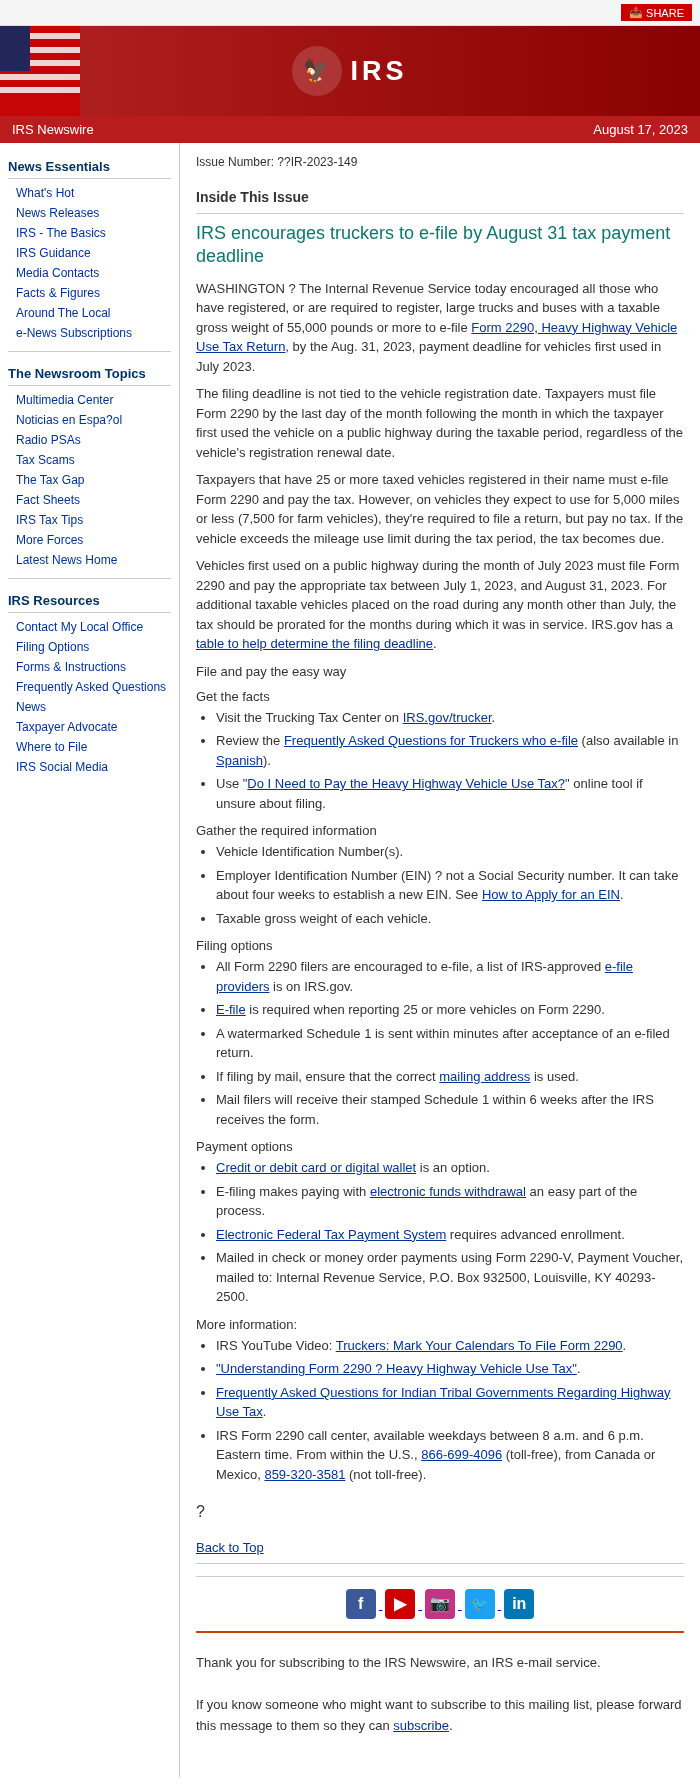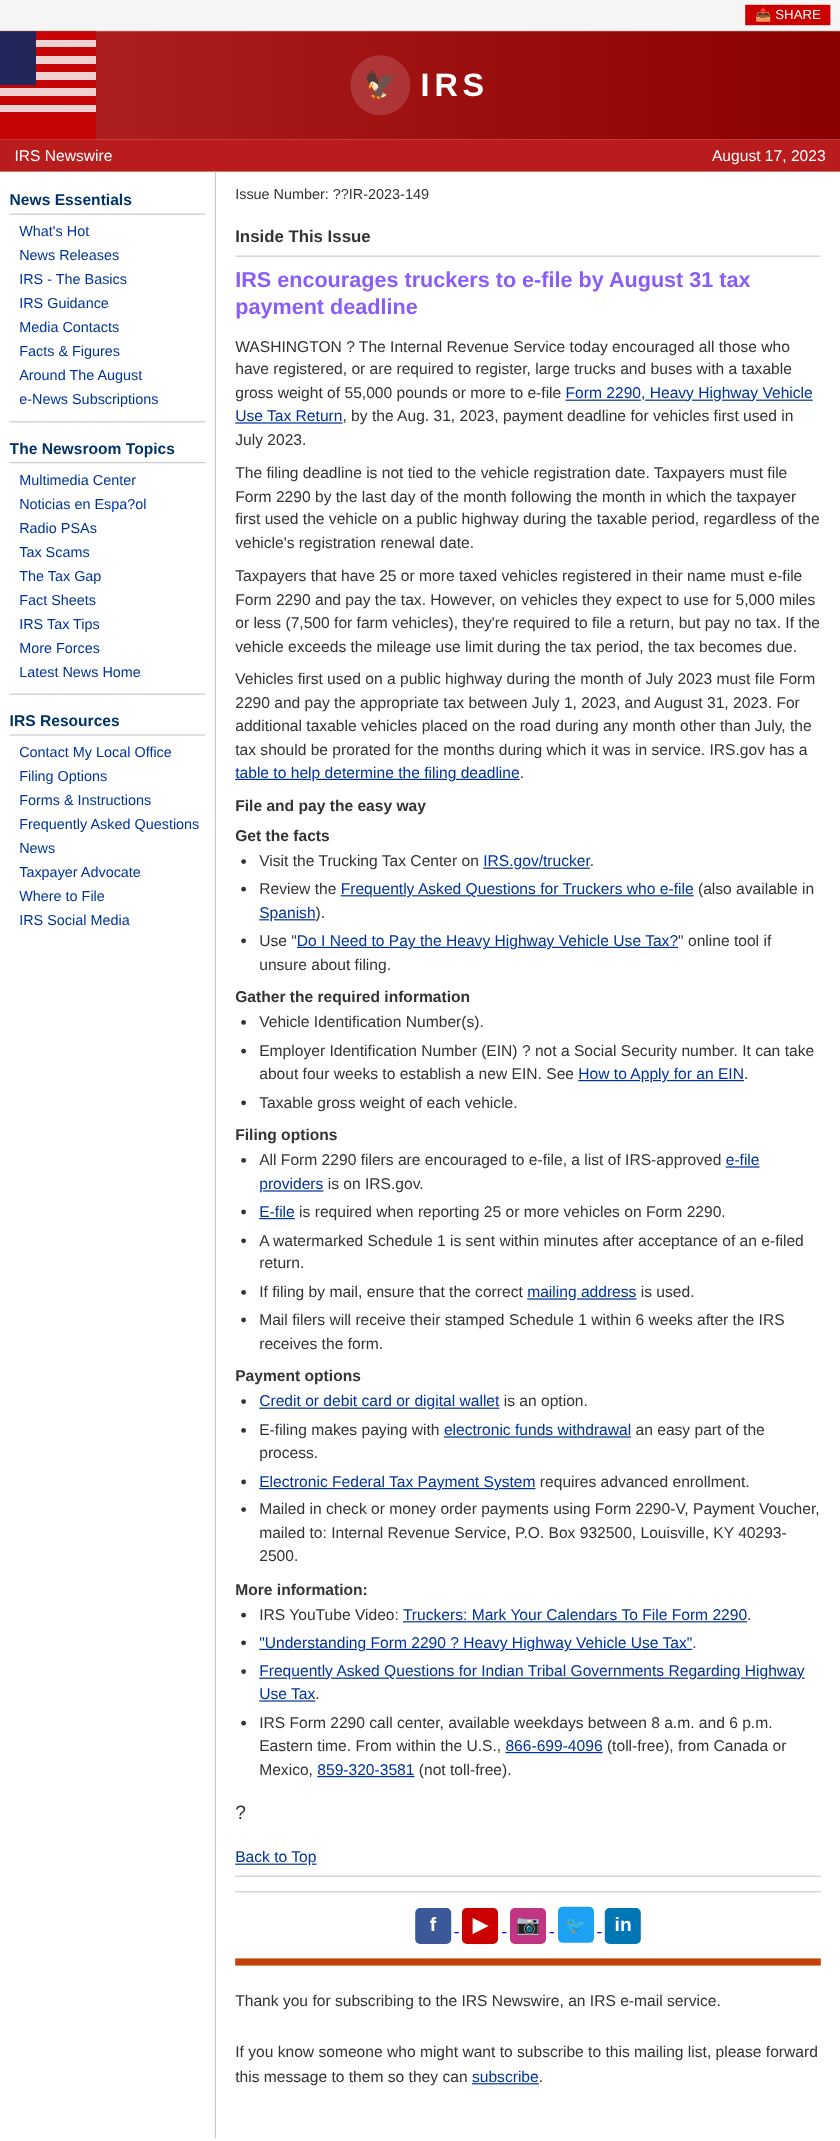--- a/index.html
+++ b/index.html
@@ -83,32 +83,32 @@
     .sidebar-divider { border: none; border-top: 1px solid #ccc; margin: 8px 0; }
 
     
     .content {
       flex: 1; padding: 12px 16px; font-size: 13px;
     }
     .issue-number { font-size: 12px; margin-bottom: 20px; }
     .inside-issue { font-size: 14px; font-weight: bold; margin-bottom: 8px; }
     .content-divider { border: none; border-top: 1px solid #ccc; margin: 8px 0; }
     .article-title {
-      font-size: 18px; font-weight: bold; color: #8b5cf6; margin-bottom: 10px; line-height: 1.3;
+      font-size: 18px; font-weight: normal; color: #0f766e; margin-bottom: 10px; line-height: 1.3;
     }
     .article-body p { margin-bottom: 8px; line-height: 1.5; }
     .article-body a { color: #003399; }
-    .section-heading { font-weight: bold; font-size: 13px; margin: 10px 0 4px 0; }
+    .section-heading { font-weight: normal; font-size: 13px; margin: 10px 0 4px 0; }
     .article-body ul { margin-left: 20px; margin-bottom: 8px; }
     .article-body ul li { margin-bottom: 4px; line-height: 1.5; }
 
     
     .social-bar {
       text-align: center; padding: 12px 0;
-      border-top: 1px solid #ccc; border-bottom: 6px solid #c2410c;
+      border-top: 1px solid #ccc; border-bottom: 2px solid #c2410c;
       margin: 12px 0;
     }
     .social-icon {
       display: inline-block; width: 30px; height: 30px;
       border-radius: 4px; margin: 0 3px;
       text-align: center; line-height: 30px;
       font-size: 16px; color: #fff; font-weight: bold;
     }
     .social-fb { background: #3b5998; }
     .social-yt { background: #cc0000; }
@@ -152,21 +152,21 @@
 <div class="main-container">
 
   <div class="sidebar">
     <div class="sidebar-section-title">News Essentials</div>
     <a class="sidebar-link" href="#">What's Hot</a>
     <a class="sidebar-link" href="#">News Releases</a>
     <a class="sidebar-link" href="#">IRS - The Basics</a>
     <a class="sidebar-link" href="#">IRS Guidance</a>
     <a class="sidebar-link" href="#">Media Contacts</a>
     <a class="sidebar-link" href="#">Facts &amp; Figures</a>
-    <a class="sidebar-link" href="#">Around The August</a>
+    <a class="sidebar-link" href="#">Around The Local</a>
     <a class="sidebar-link" href="#">e-News Subscriptions</a>
 
     <hr class="sidebar-divider">
 
     <div class="sidebar-section-title">The Newsroom Topics</div>
     <a class="sidebar-link" href="#">Multimedia Center</a>
     <a class="sidebar-link" href="#">Noticias en Espa?ol</a>
     <a class="sidebar-link" href="#">Radio PSAs</a>
     <a class="sidebar-link" href="#">Tax Scams</a>
     <a class="sidebar-link" href="#">The Tax Gap</a>

